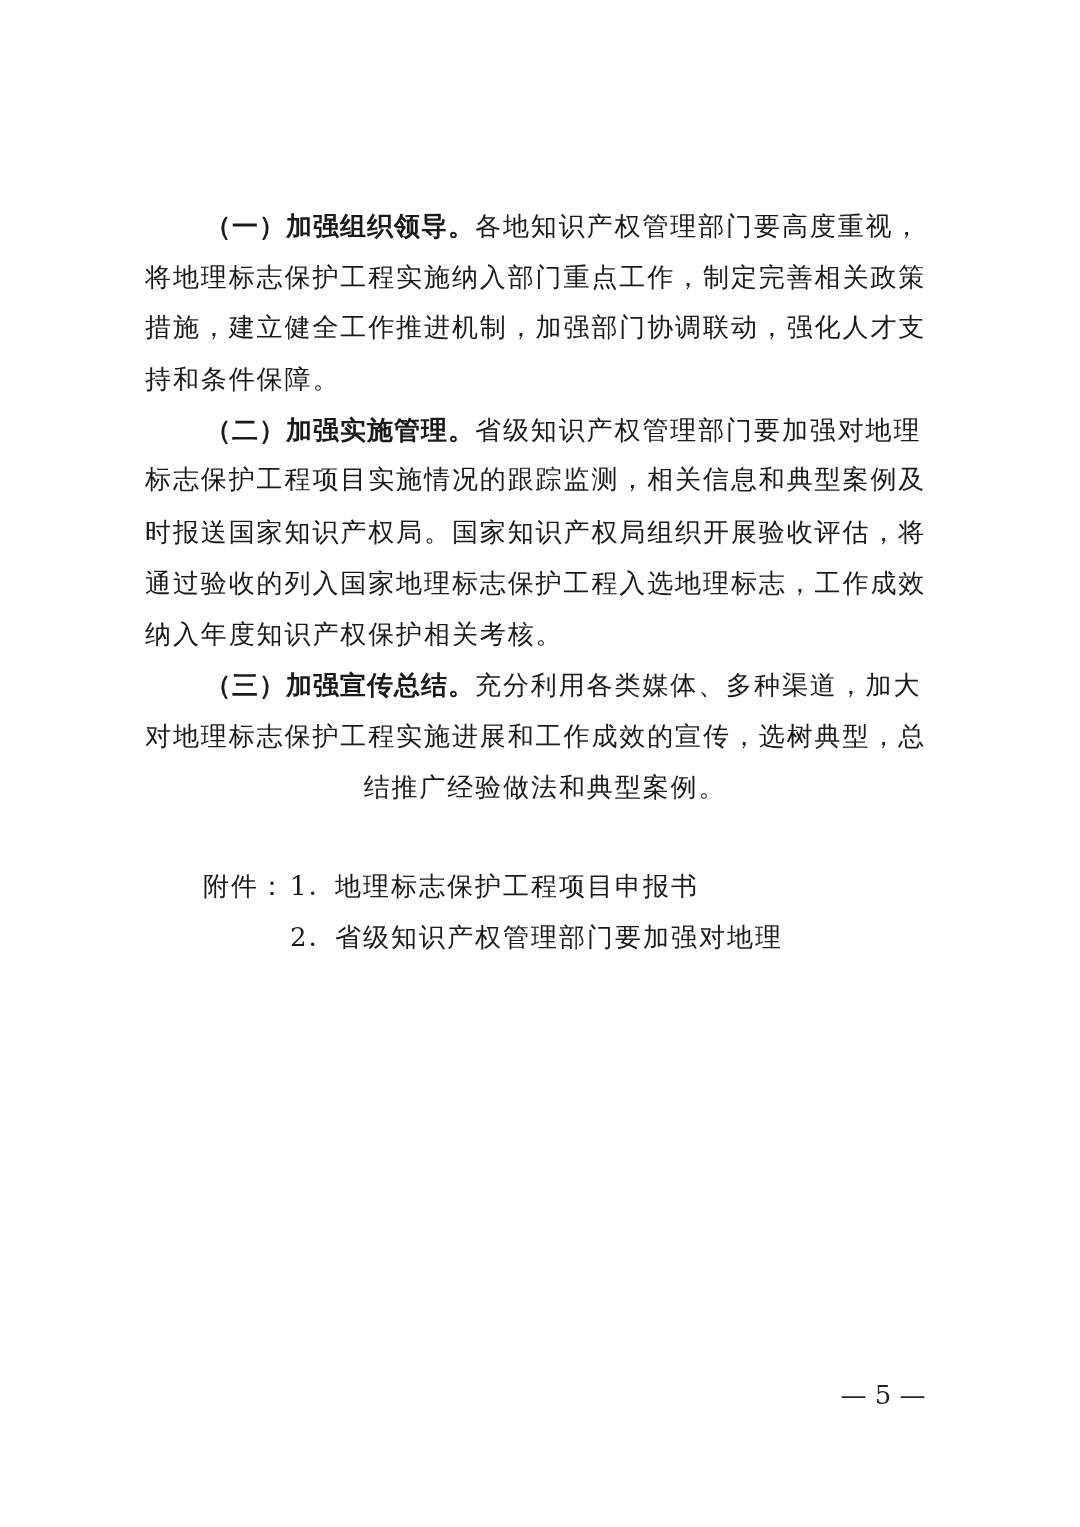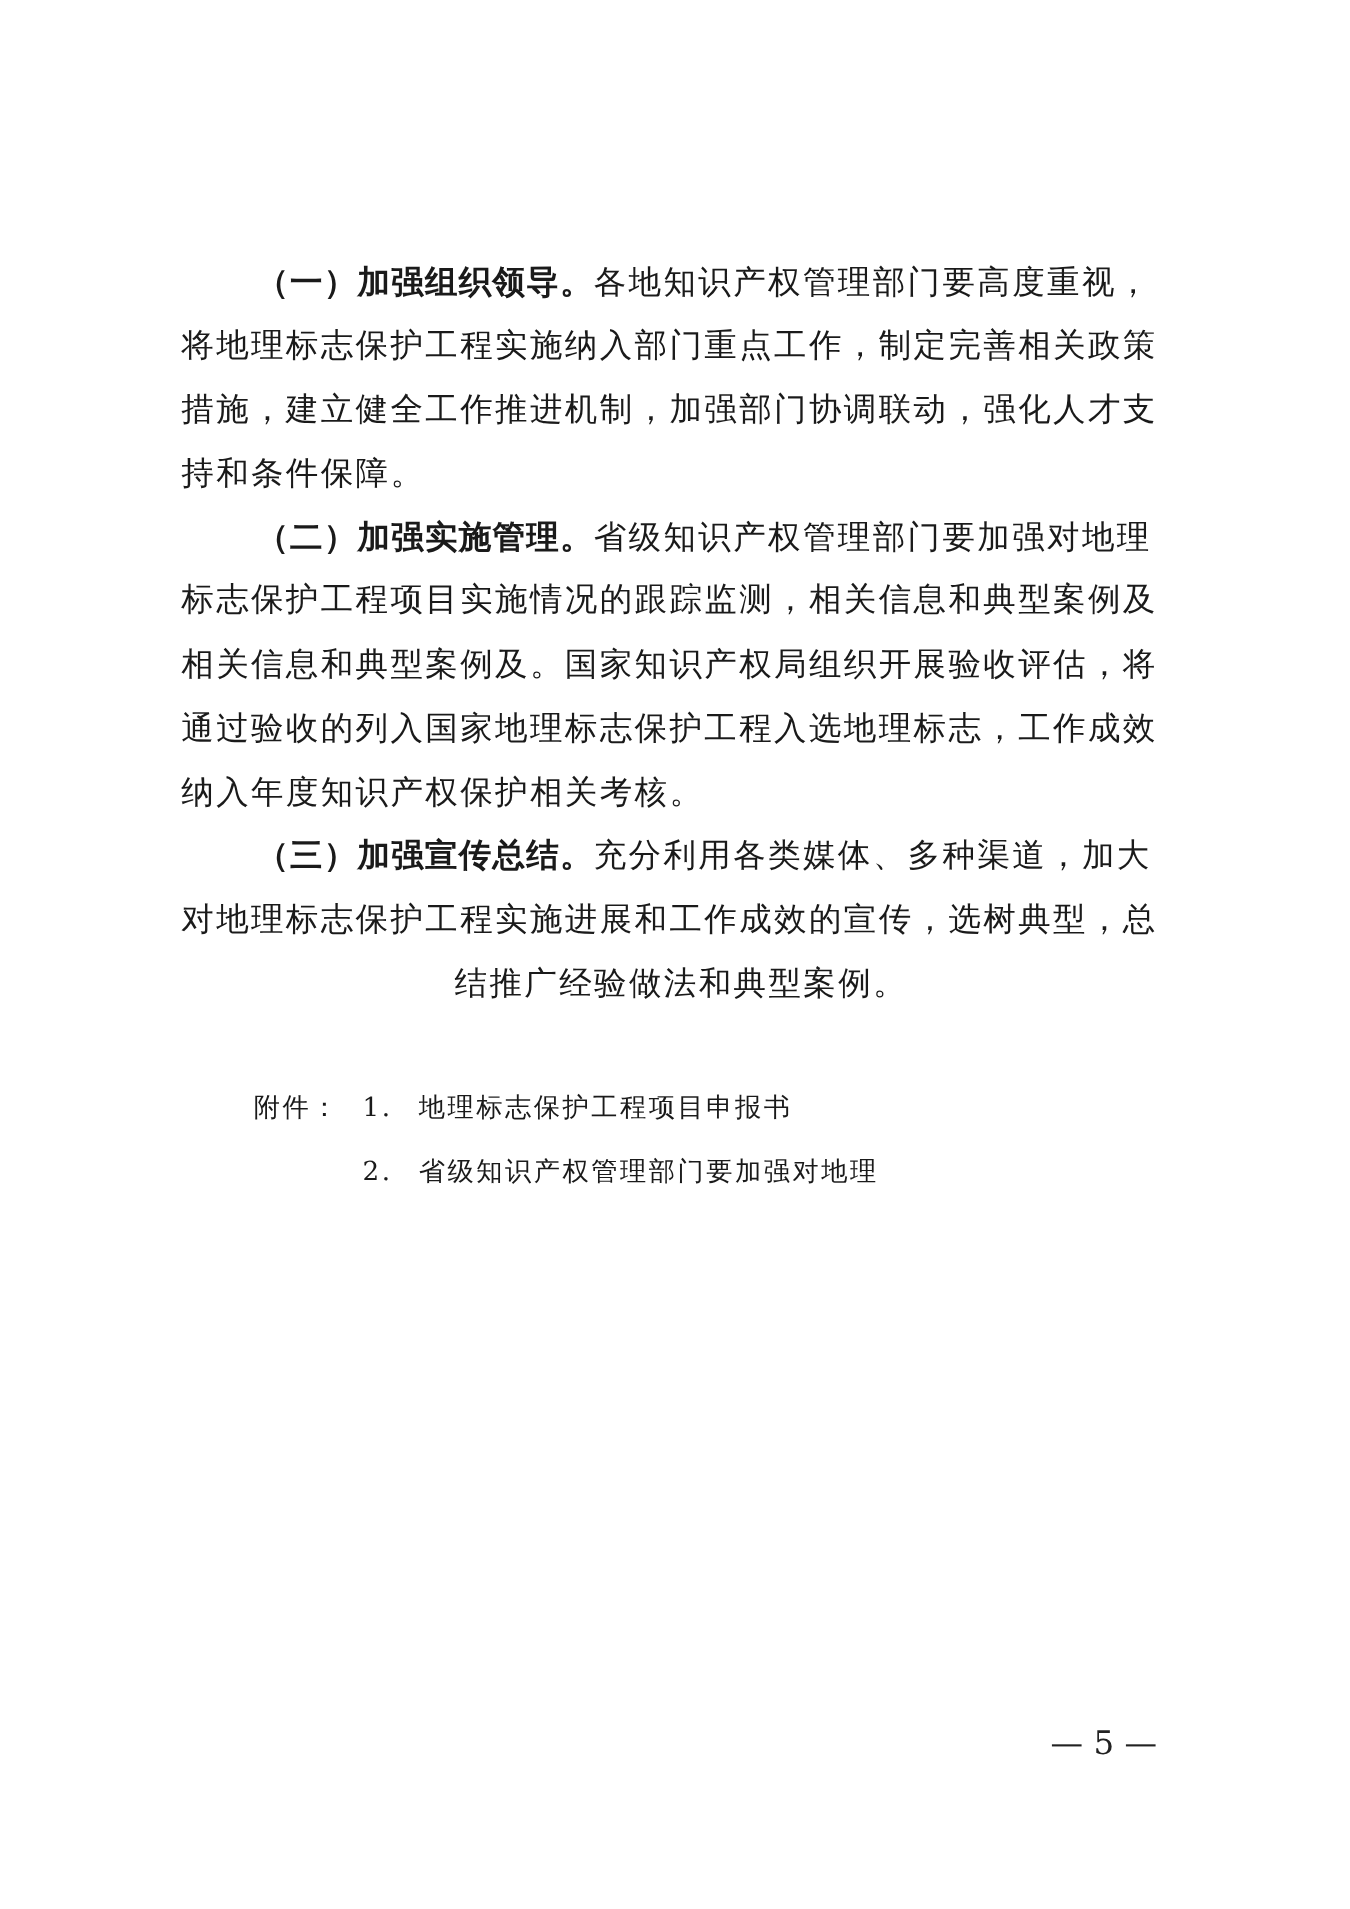--- a/index.html
+++ b/index.html
@@ -27,27 +27,27 @@
     left: 145px;
     width: 800px;
     height: 40px;
     font-size: 26px;
     line-height: 40px;
     white-space: nowrap;
     letter-spacing: 1.9px;
   }
   .line.indent { left: 205px; width: 740px; }
   .heading {
-    font-family: Liberation Serif, serif;
+    font-family: Liberation Sans, sans-serif;
     font-weight: bold;
     letter-spacing: 1px;
   }
   .attach {
     position: absolute;
-    font-size: 21px;
+    font-size: 26px;
     line-height: 40px;
     white-space: nowrap;
     letter-spacing: 2px;
   }
   .page-number {
     position: absolute;
     left: 836px;
     top: 1375px;
     width: 94px;
     height: 40px;
@@ -70,21 +70,21 @@
     <div class="line" style="top:257px;">将地理标志保护工程实施纳入部门重点工作，制定完善相关政策</div>
     <div class="line" style="top:308px;font-family:Liberation Serif, serif;">措施，建立健全工作推进机制，加强部门协调联动，强化人才支</div>
     <div class="line" style="top:359px;">持和条件保障。</div>
   </div>
 
   <div>
     <div class="line indent" style="top:410px;">
       <span class="heading">（二）加强实施管理。</span><span>省级知识产权管理部门要加强对地理</span>
     </div>
     <div class="line" style="top:461px;font-family:Liberation Mono, monospace;">标志保护工程项目实施情况的跟踪监测，相关信息和典型案例及</div>
-    <div class="line" style="top:512px;">相关信息和典型案例及。国家知识产权局组织开展验收评估，将</div>
+    <div class="line" style="top:512px;">时报送国家知识产权局。国家知识产权局组织开展验收评估，将</div>
     <div class="line" style="top:563px;">通过验收的列入国家地理标志保护工程入选地理标志，工作成效</div>
     <div class="line" style="top:614px;">纳入年度知识产权保护相关考核。</div>
   </div>
 
   <div>
     <div class="line indent" style="top:665px;">
       <span class="heading">（三）加强宣传总结。</span><span>充分利用各类媒体、多种渠道，加大</span>
     </div>
     <div class="line" style="top:716px;">对地理标志保护工程实施进展和工作成效的宣传，选树典型，总</div>
     <div class="line" style="top:767px;text-align:center;">结推广经验做法和典型案例。</div>

